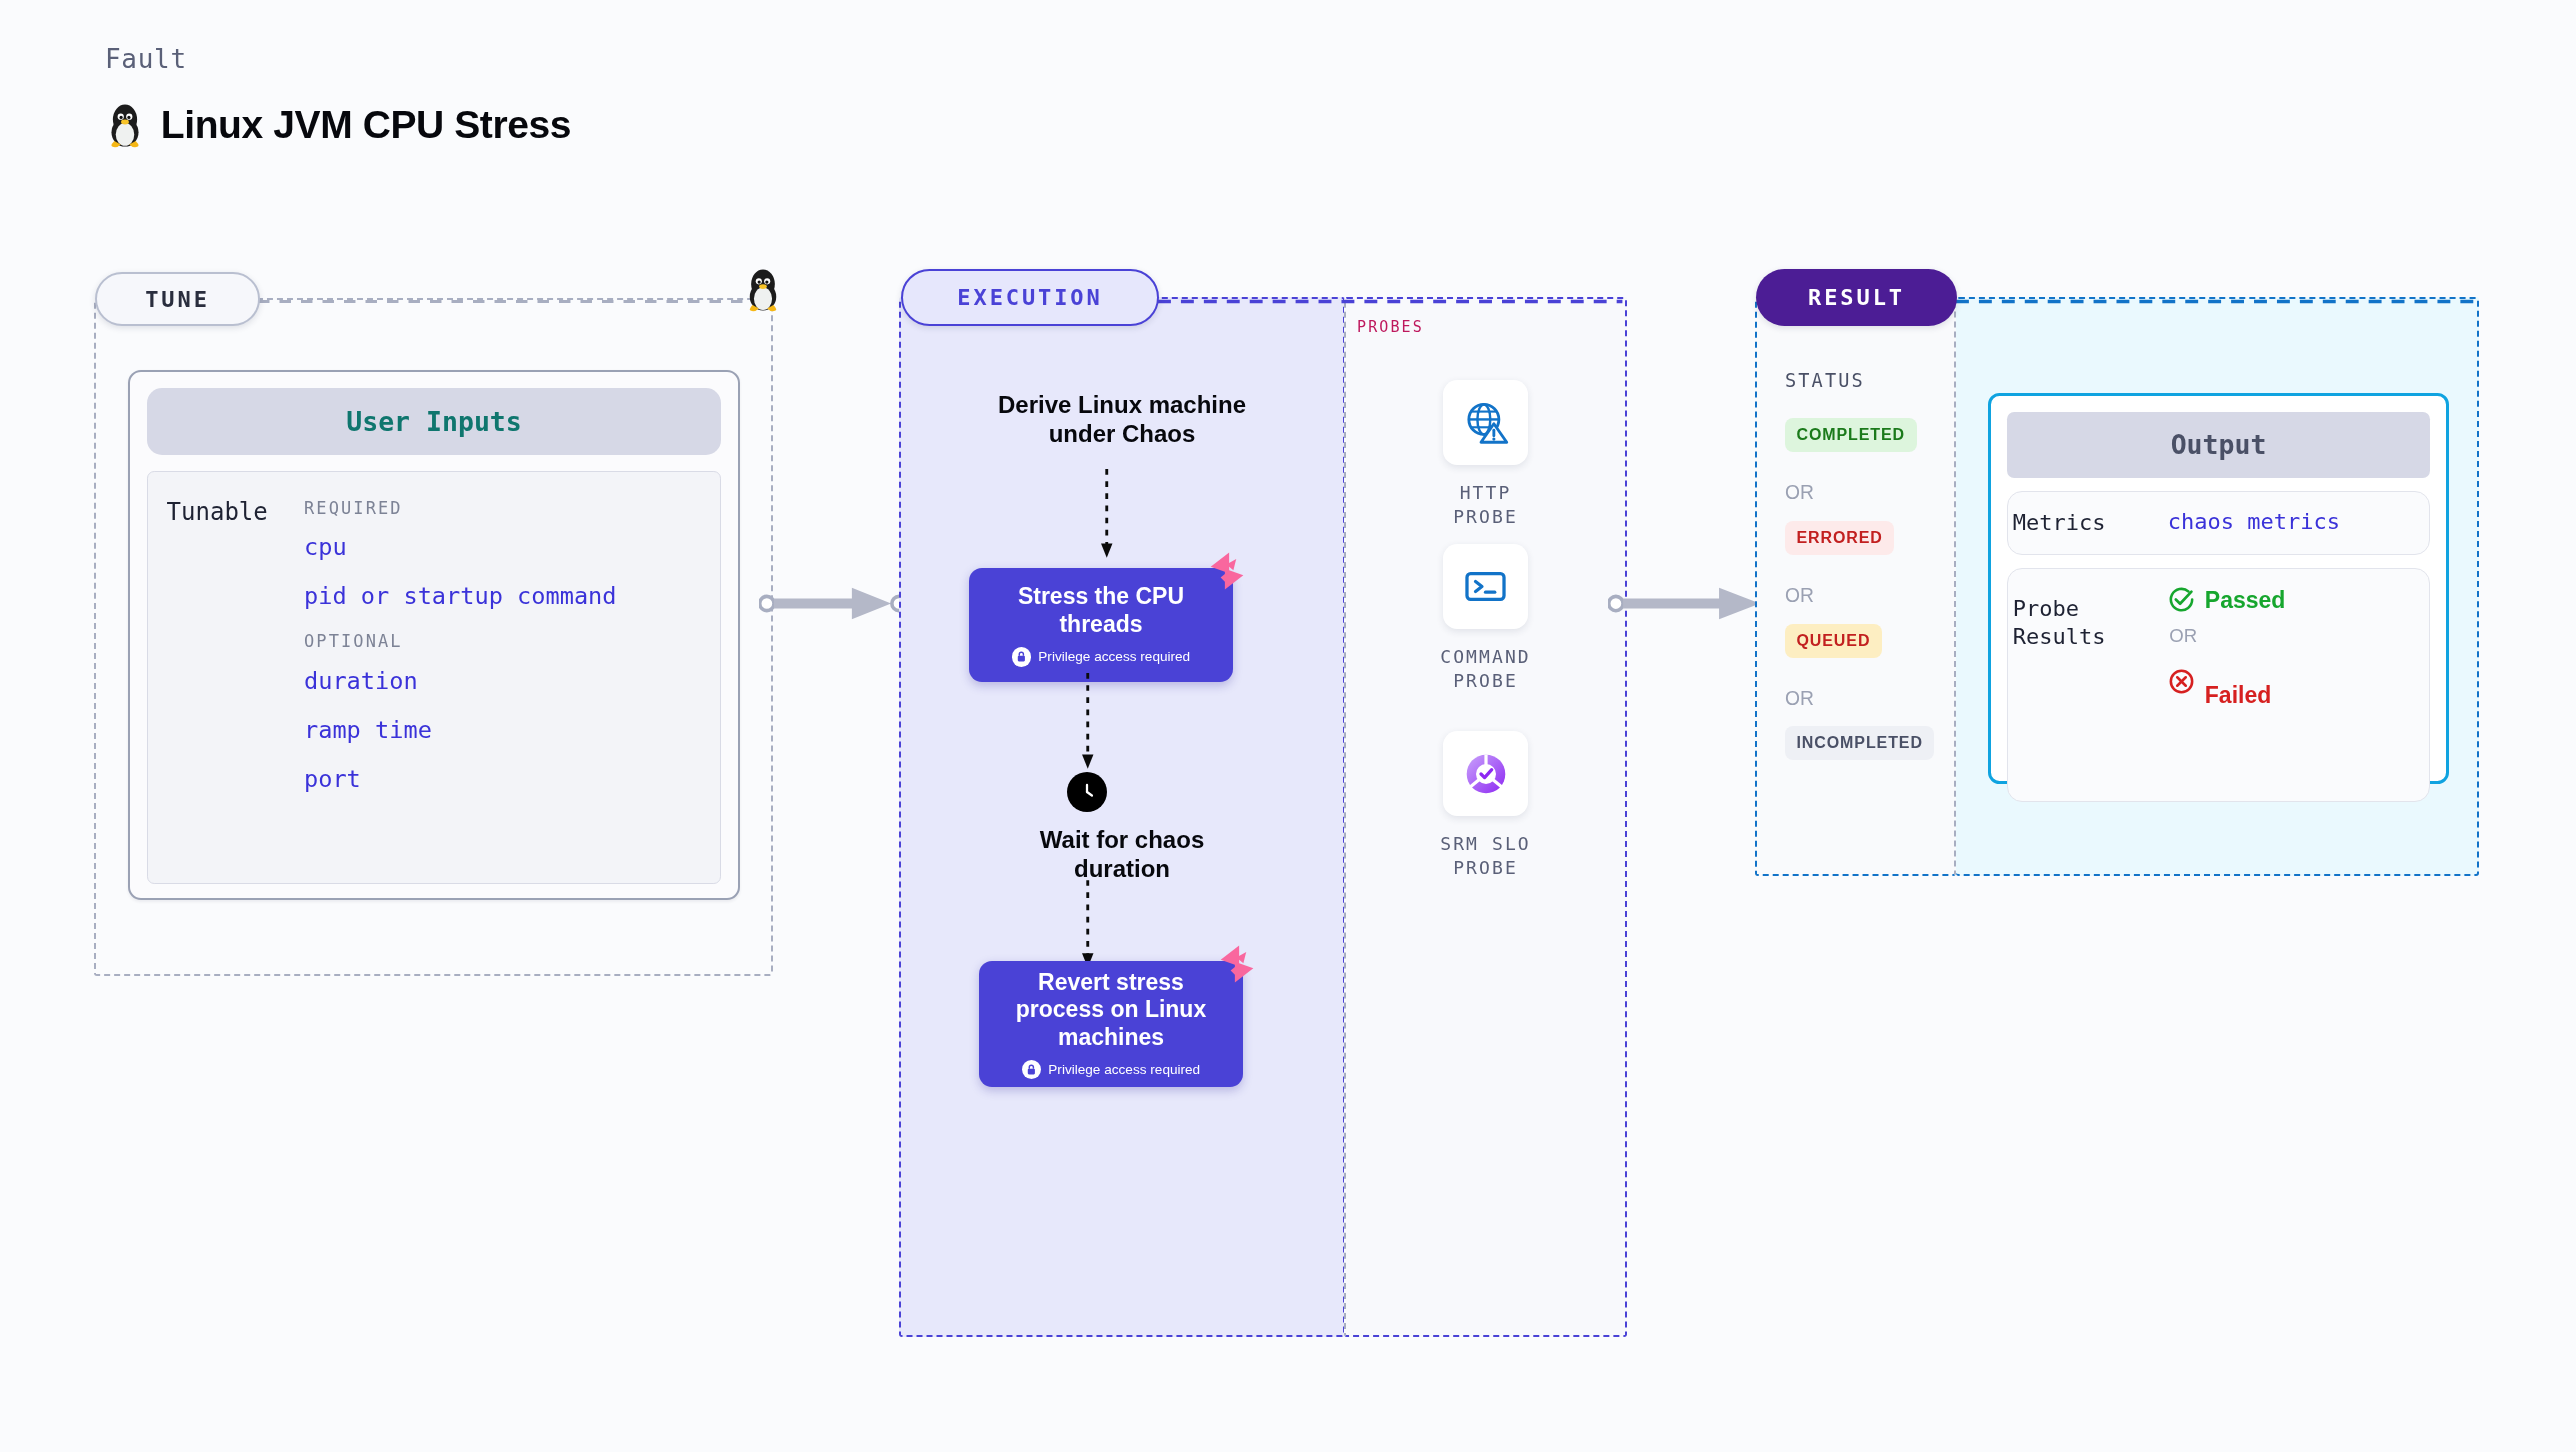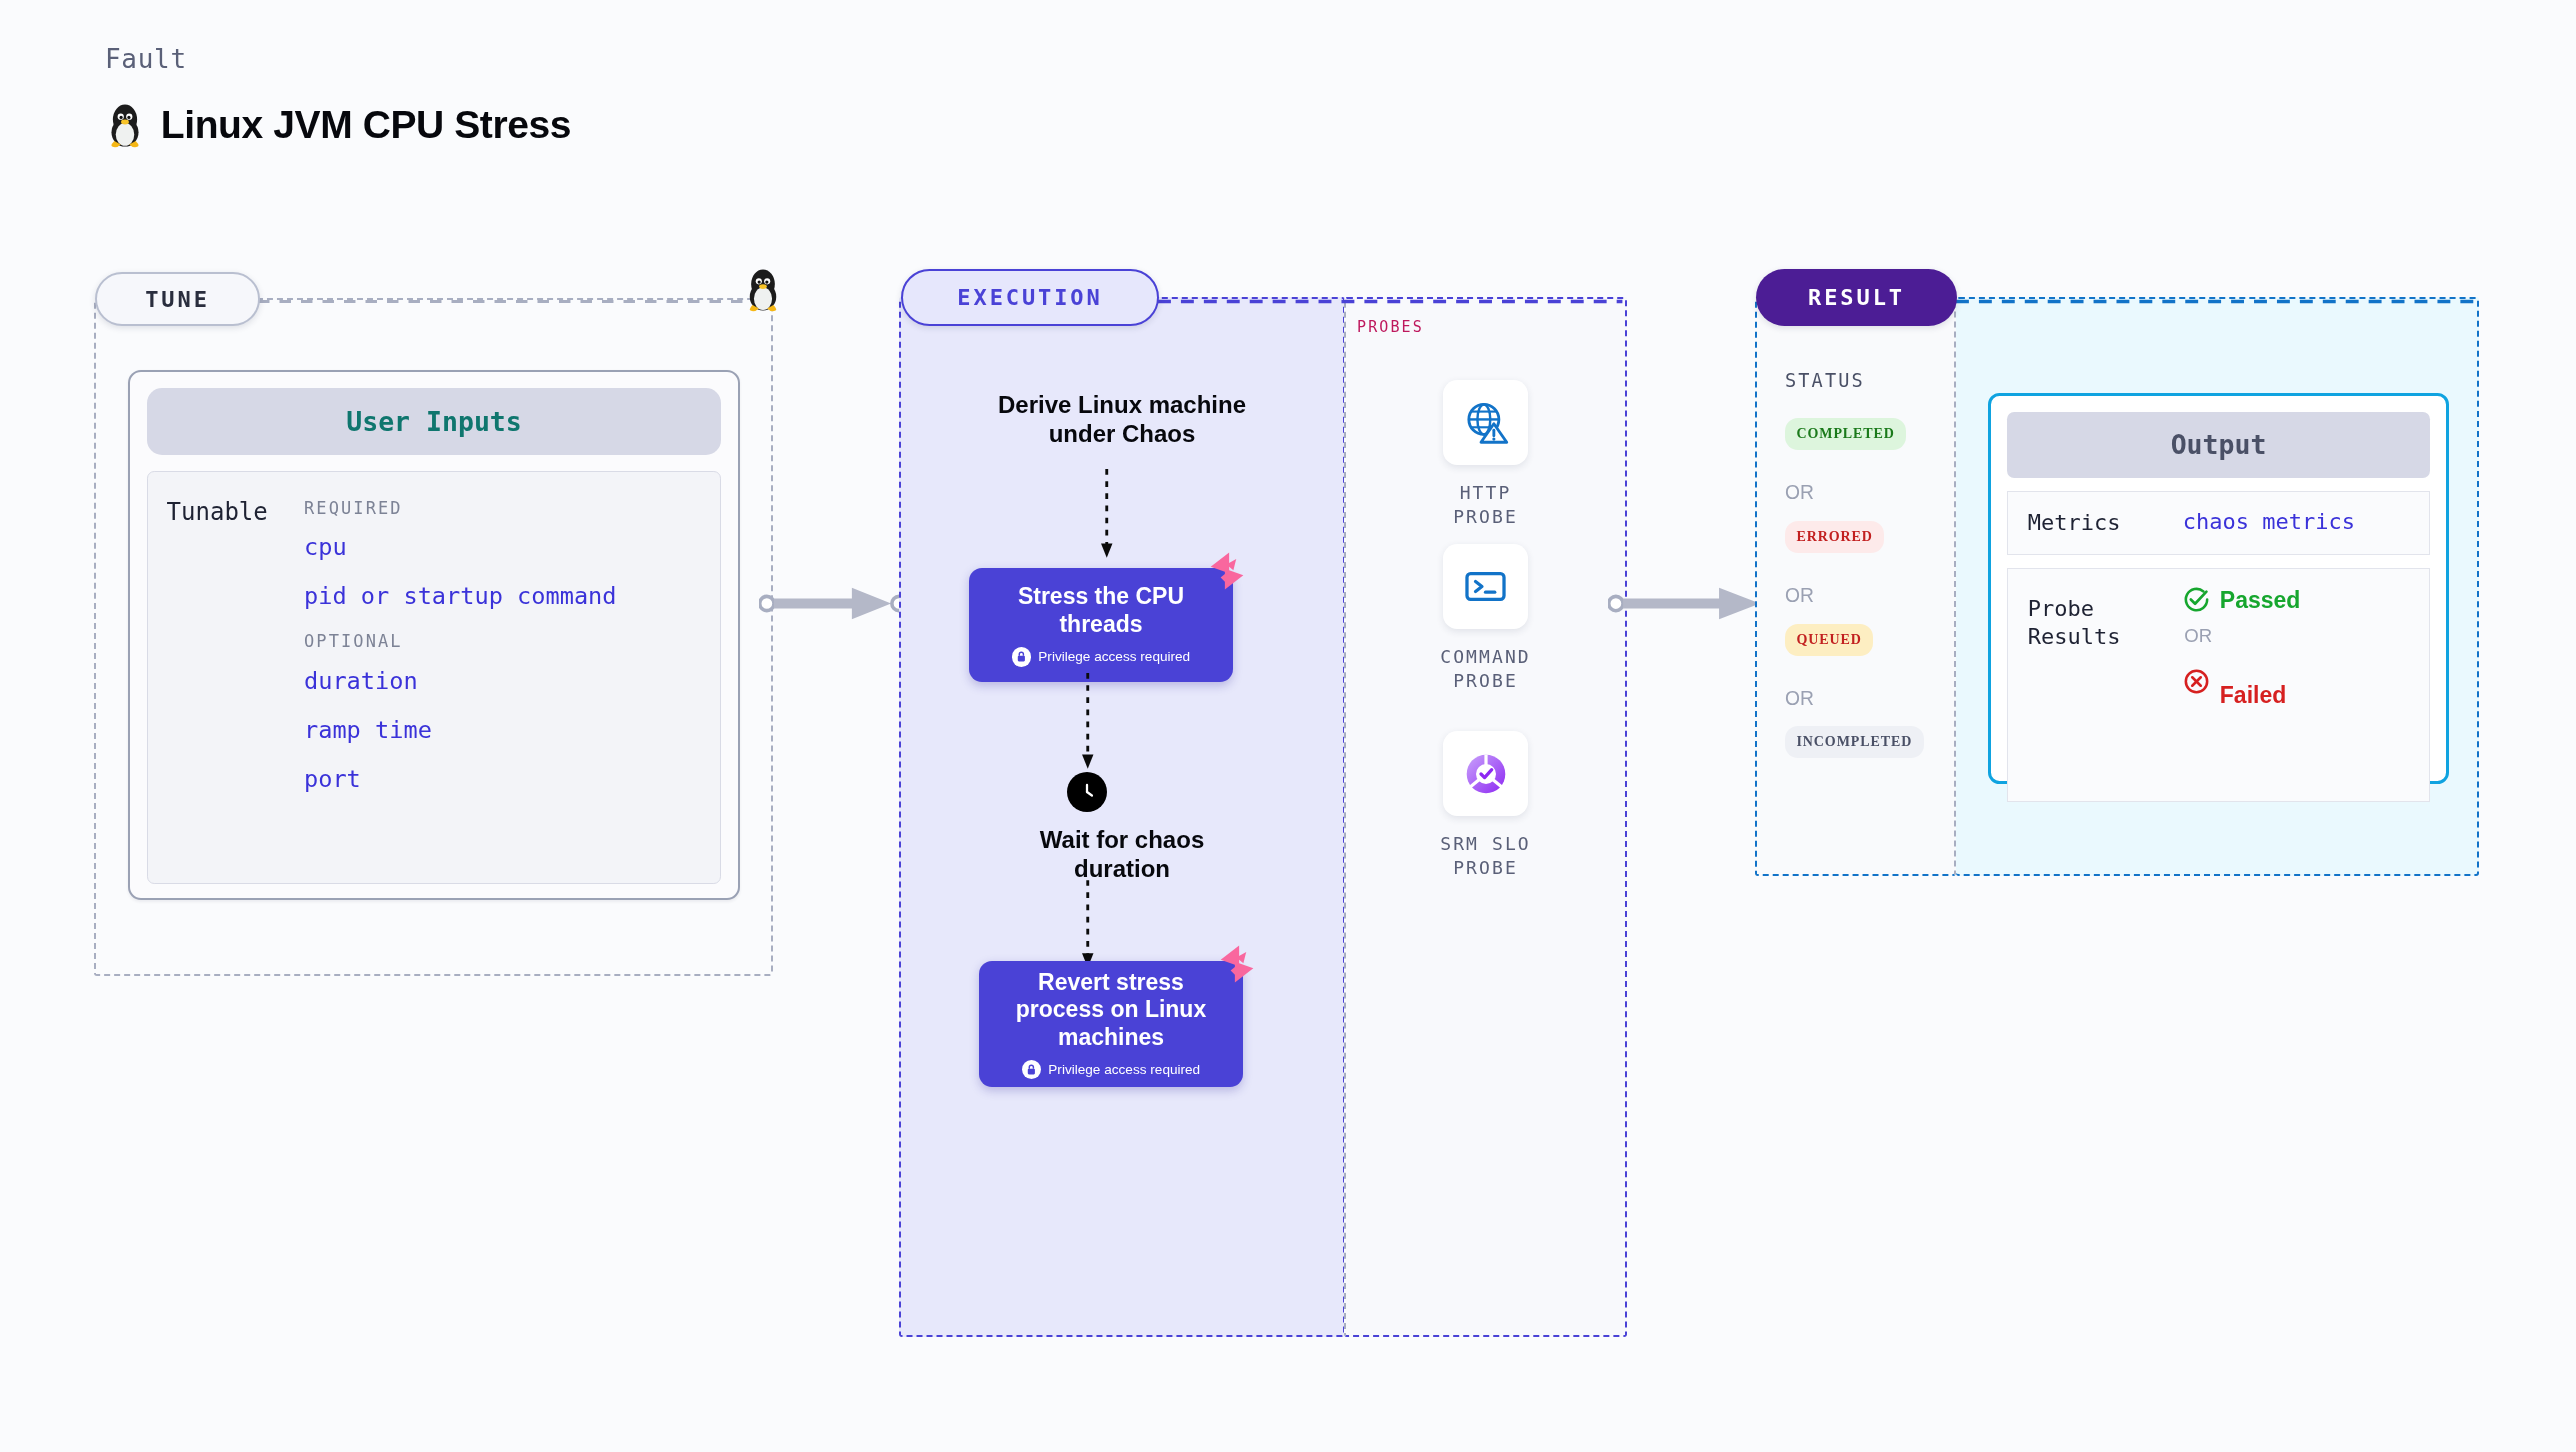--- a/index.html
+++ b/index.html
@@ -209,24 +209,24 @@
     border-left: none;
     border-radius: 2.9px;
   }
   #status-label {
     position: absolute; left: 1785px; top: 370px;
     font-family: "DejaVu Sans Mono", monospace;
     font-size: 18.6px; color: #4a5066; letter-spacing: 2.1px;
   }
   .status-badge {
     position: absolute;
-    font-family: Liberation Serif, serif;
-    font-weight: 700; font-size: 14px;
+    font-family: Liberation Sans, sans-serif;
+    font-weight: 700; font-size: 16px;
     letter-spacing: 0.9px;
-    padding: 7.9px 11.5px; border-radius: 13px;
+    padding: 7.9px 11.5px; border-radius: 8px;
   }
   .or-text {
     position: absolute;
     font-family: "Liberation Sans", sans-serif;
     font-size: 19.3px; color: #9aa0b2;
   }
   #badge-completed { left: 1785px; top: 418px; background: #ddf5dd; color: #1b7a1b; }
   #or-1 { left: 1785px; top: 482px; }
   #badge-errored  { left: 1785px; top: 521px; background: #fdeaea; color: #c22020; }
   #or-2 { left: 1785px; top: 585px; }
@@ -243,23 +243,23 @@
     padding: 15.8px;
   }
   #output-header {
     height: 66px; background: #d6d8e6; border-radius: 7.2px;
     display: flex; align-items: center; justify-content: center;
     font-family: "DejaVu Sans Mono", monospace;
     font-size: 26.5px; font-weight: 700; color: #4a5066;
   }
   .out-row {
     margin-top: 13px;
-    border: 1.4px solid #e2e4ec; border-radius: 0;
+    border: 1.4px solid #e2e4ec; border-radius: 15px;
     background: #fafbfd;
-    display: flex; padding: 17px 20px;
+    display: flex; padding: 17px 5px;
   }
   .out-key {
     width: 155px;
     font-family: "DejaVu Sans Mono", monospace;
     font-size: 22px; color: #1e2233; line-height: 1.28;
   }
   .out-val-metrics {
     font-family: "DejaVu Sans Mono", monospace;
     font-size: 22px; color: #3a32d9;
   }

